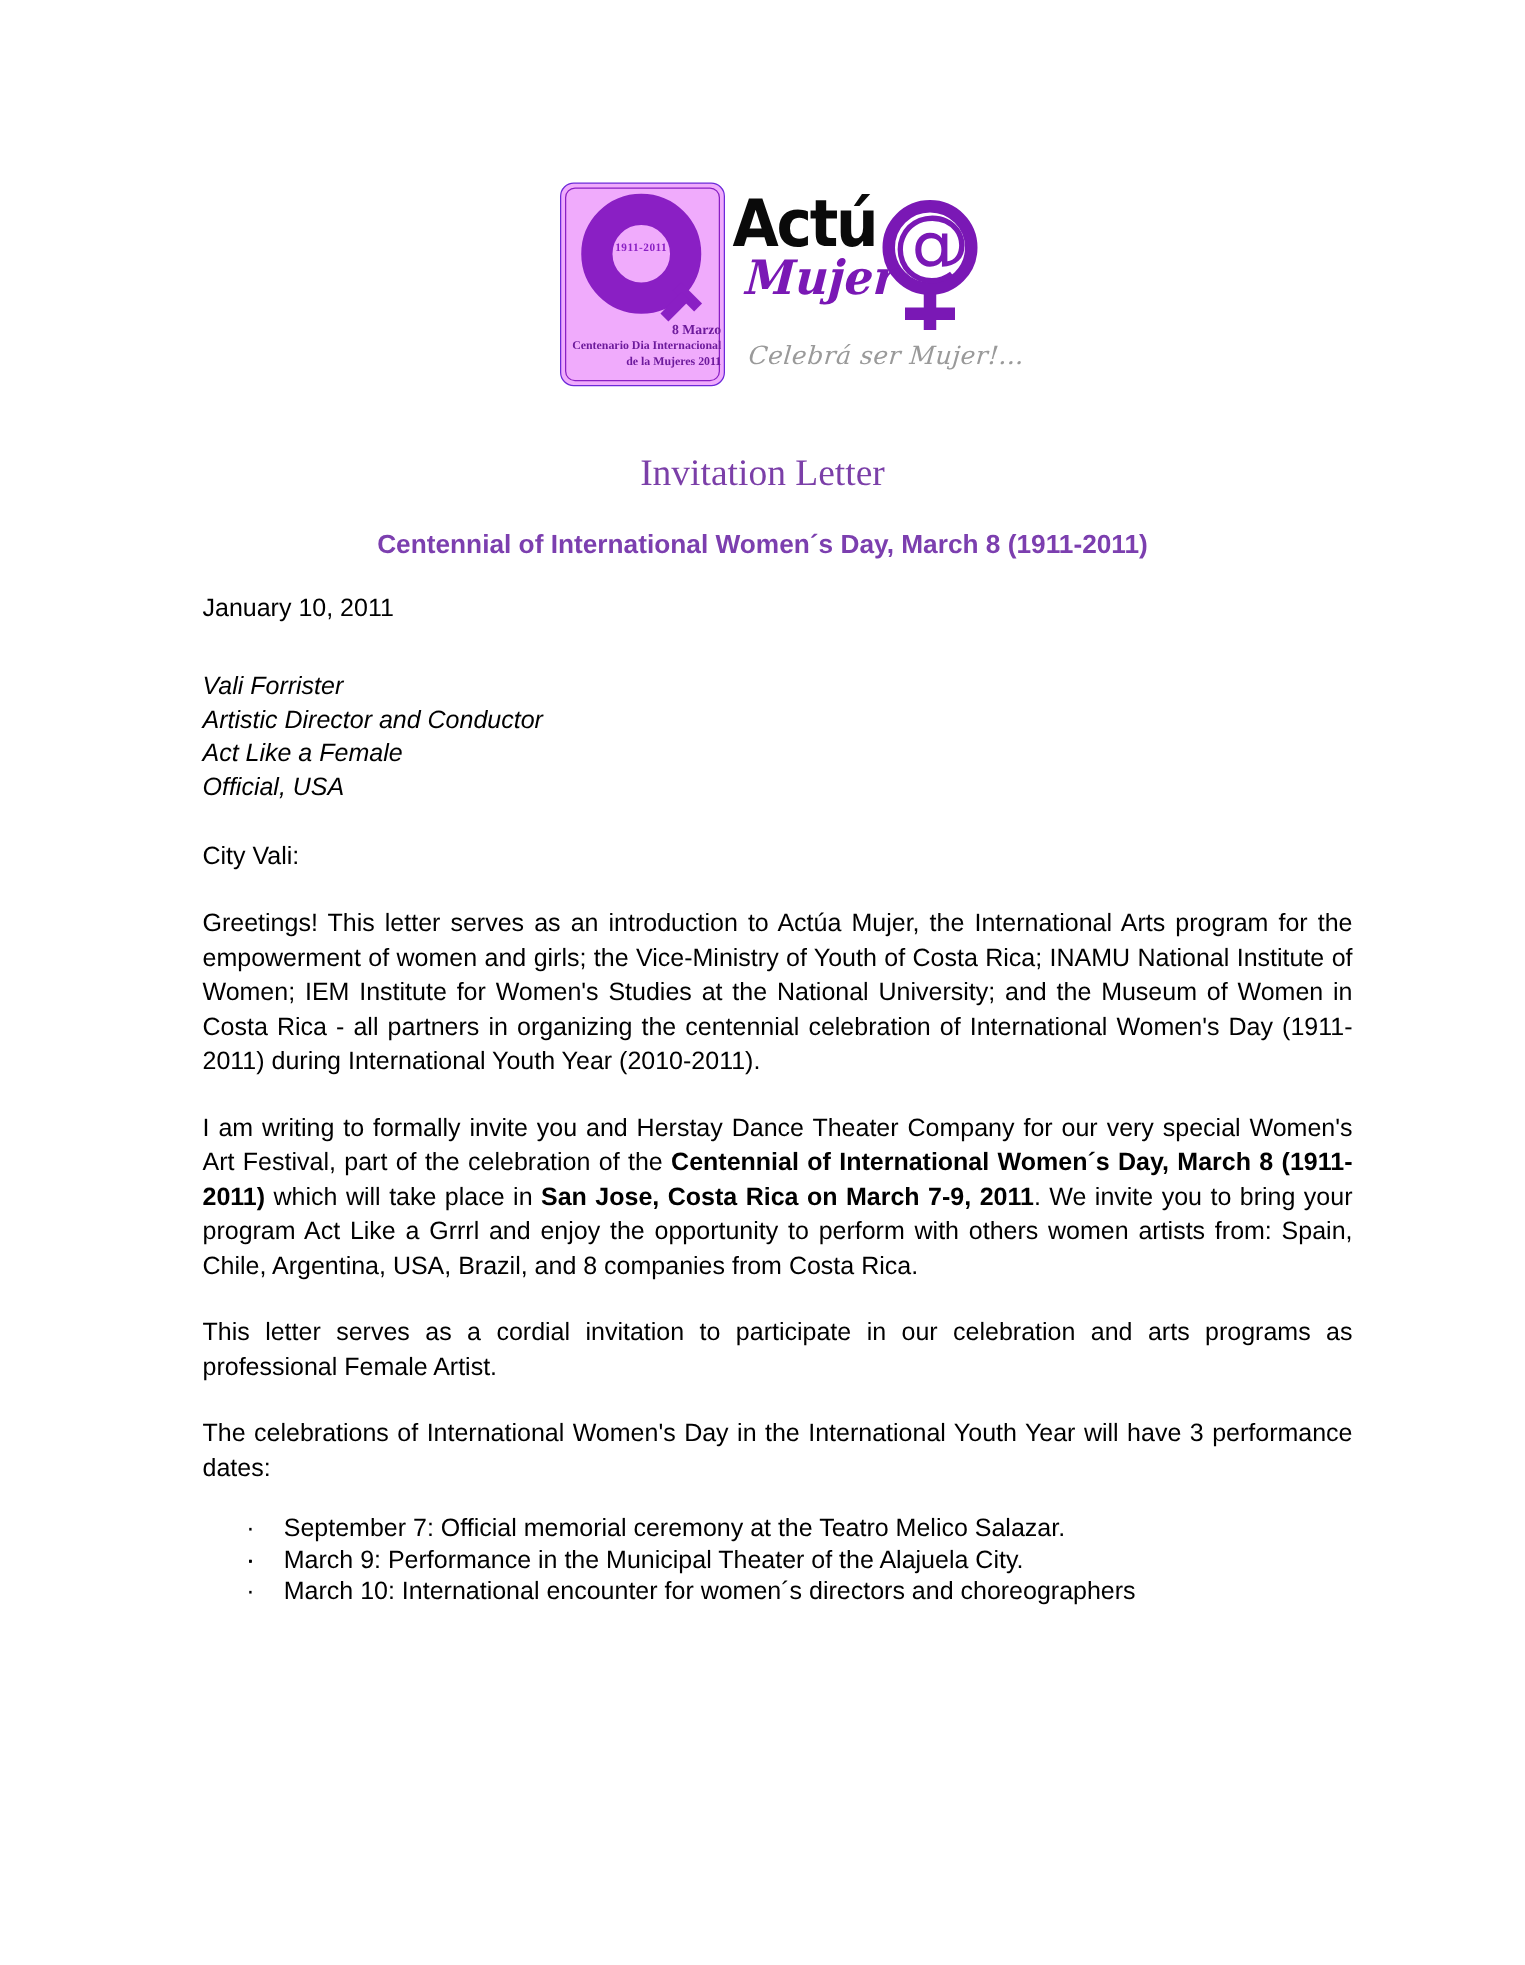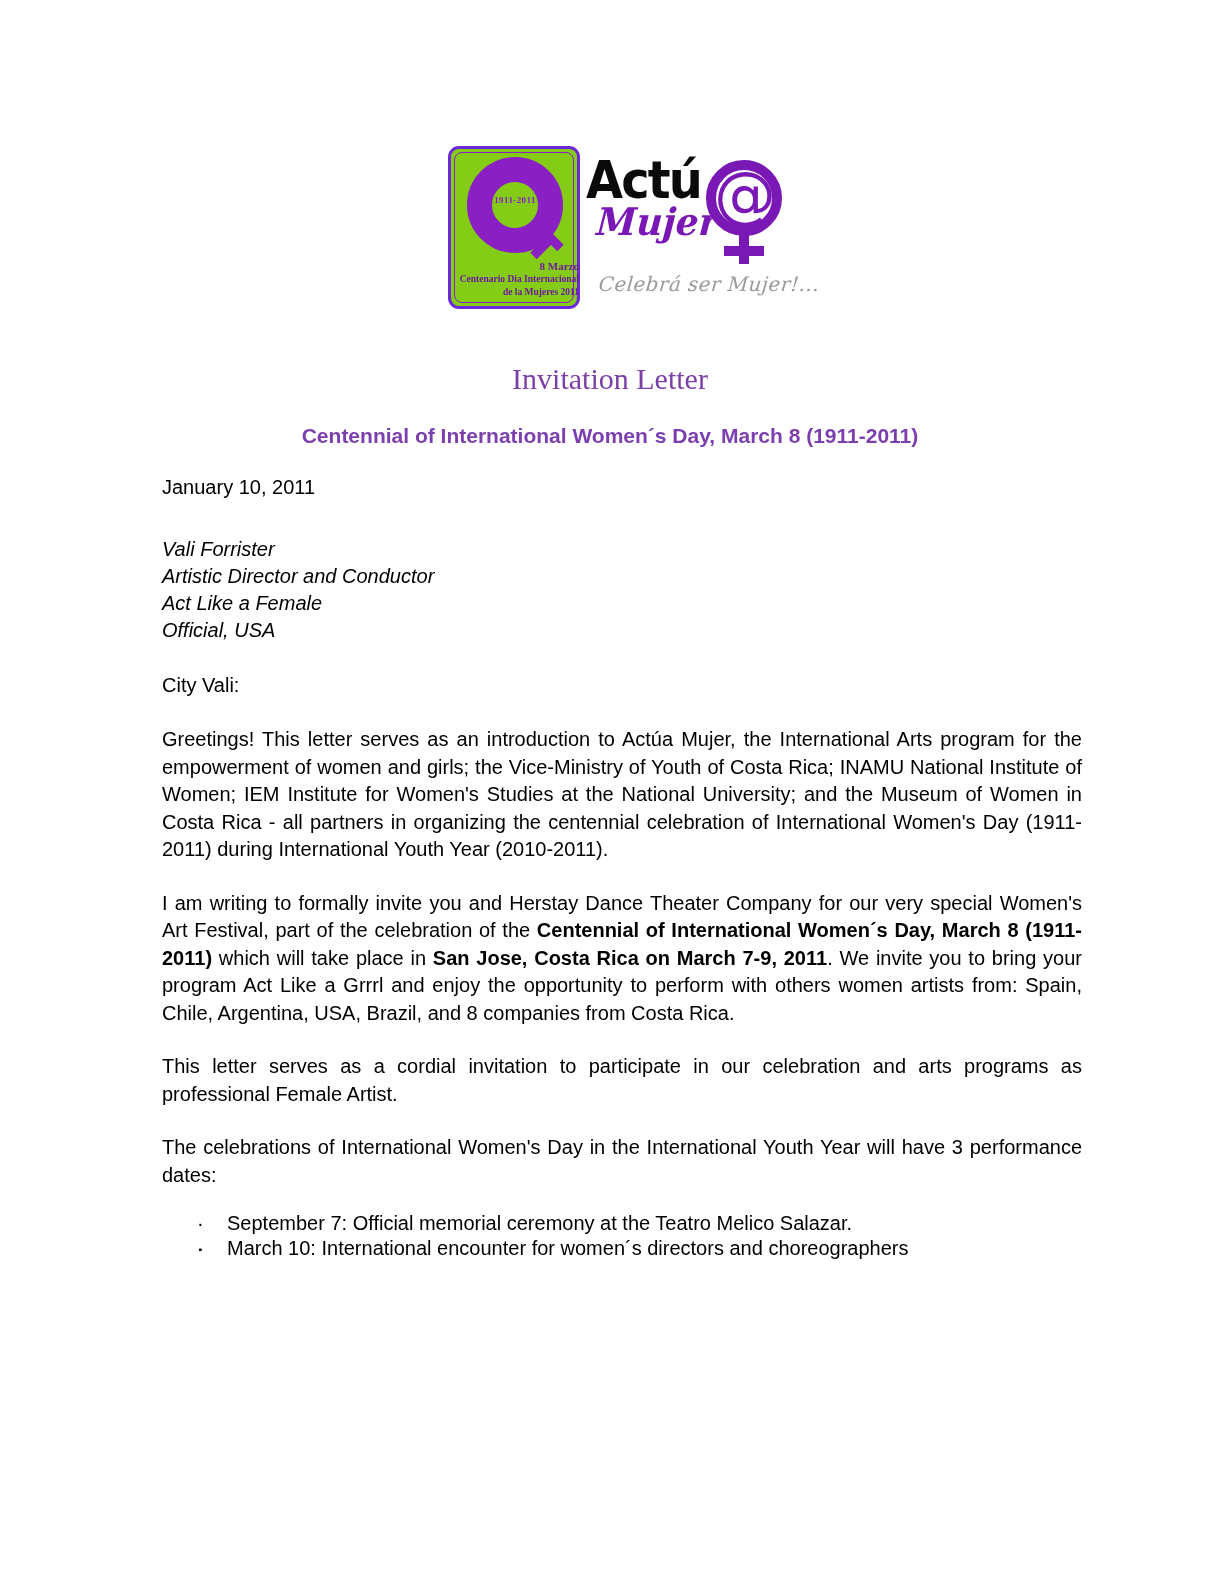--- a/index.html
+++ b/index.html
@@ -31,24 +31,24 @@
     width: 340px;
     height: 172px;
   }
 
   .badge {
     position: absolute;
     left: 0px;
     top: 0px;
     width: 132px;
     height: 163px;
-    border: 3px solid #6d28d9;
+    border: 1px solid #6d28d9;
     border-radius: 11px;
     box-sizing: border-box;
-    background: #84cc16;
+    background: #f0abfc;
   }
   .badge-inner {
     position: absolute;
     left: 3px;
     top: 3px;
     right: 3px;
     bottom: 3px;
     border: 1px solid #8a1fc4;
     border-radius: 8px;
     box-sizing: border-box;
@@ -353,18 +353,18 @@
     <p class="para"><span>I am writing to formally invite you and Herstay Dance Theater Company for our very special Women's Art Festival, part of the celebration of the </span><b>Centennial of International Women´s Day, March 8 (1911-2011)</b><span> which will take place in </span><b>San Jose, Costa Rica on March 7-9, 2011</b><span>. We invite you to bring your program Act Like a Grrrl  and enjoy the opportunity to perform with others women artists from: Spain, Chile, Argentina, USA, Brazil, and 8 companies from Costa Rica.</span></p>
 
     <p class="para">This letter serves as a cordial invitation to participate in our celebration and arts programs as professional Female Artist.</p>
 
     <p class="para last-before-list">The celebrations of International Women's Day in the International Youth Year will have 3 performance dates:</p>
 
     <ul class="dates">
       <li><span class="dot">·</span><span>September 7: Official memorial ceremony at the Teatro Melico Salazar.</span></li>
       <li><span class="dot">·</span></li>
       <li><span class="dot">·</span></li>
-      <li><span class="dot">·</span></li>
+      <li><span class="dot">·</span><span>March 9: Performance in the Municipal Theater of the Alajuela City.</span></li>
       <li><span class="dot">·</span><span>March 10: International encounter for women´s directors and choreographers</span></li>
     </ul>
 
   </div>
 </div>
 
 </body></html>

